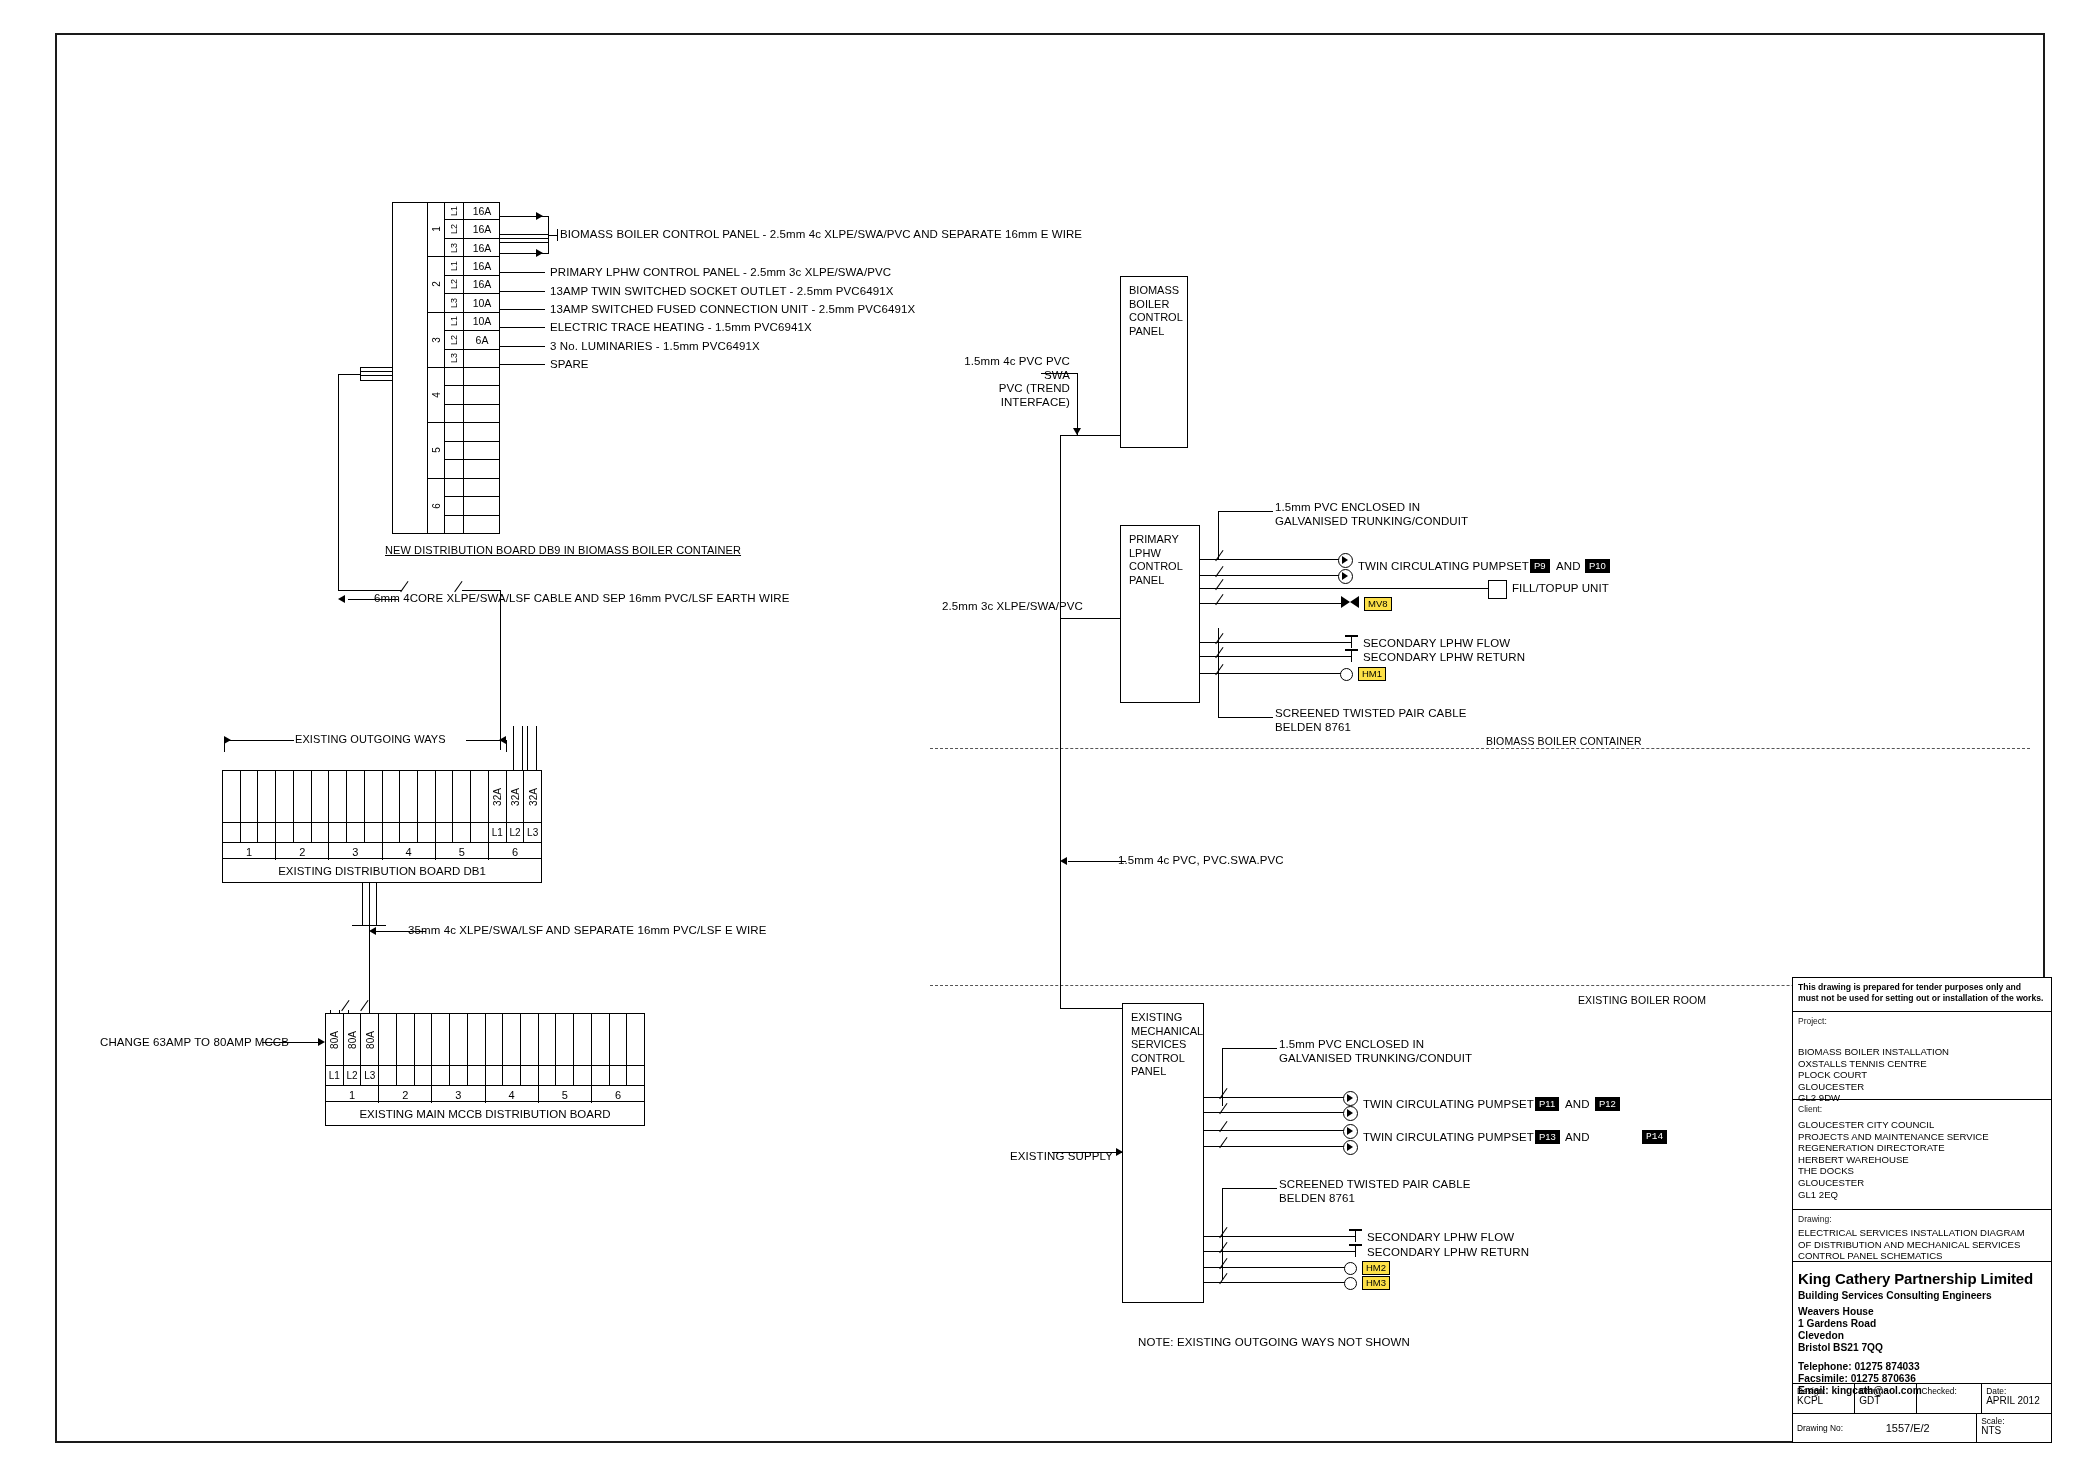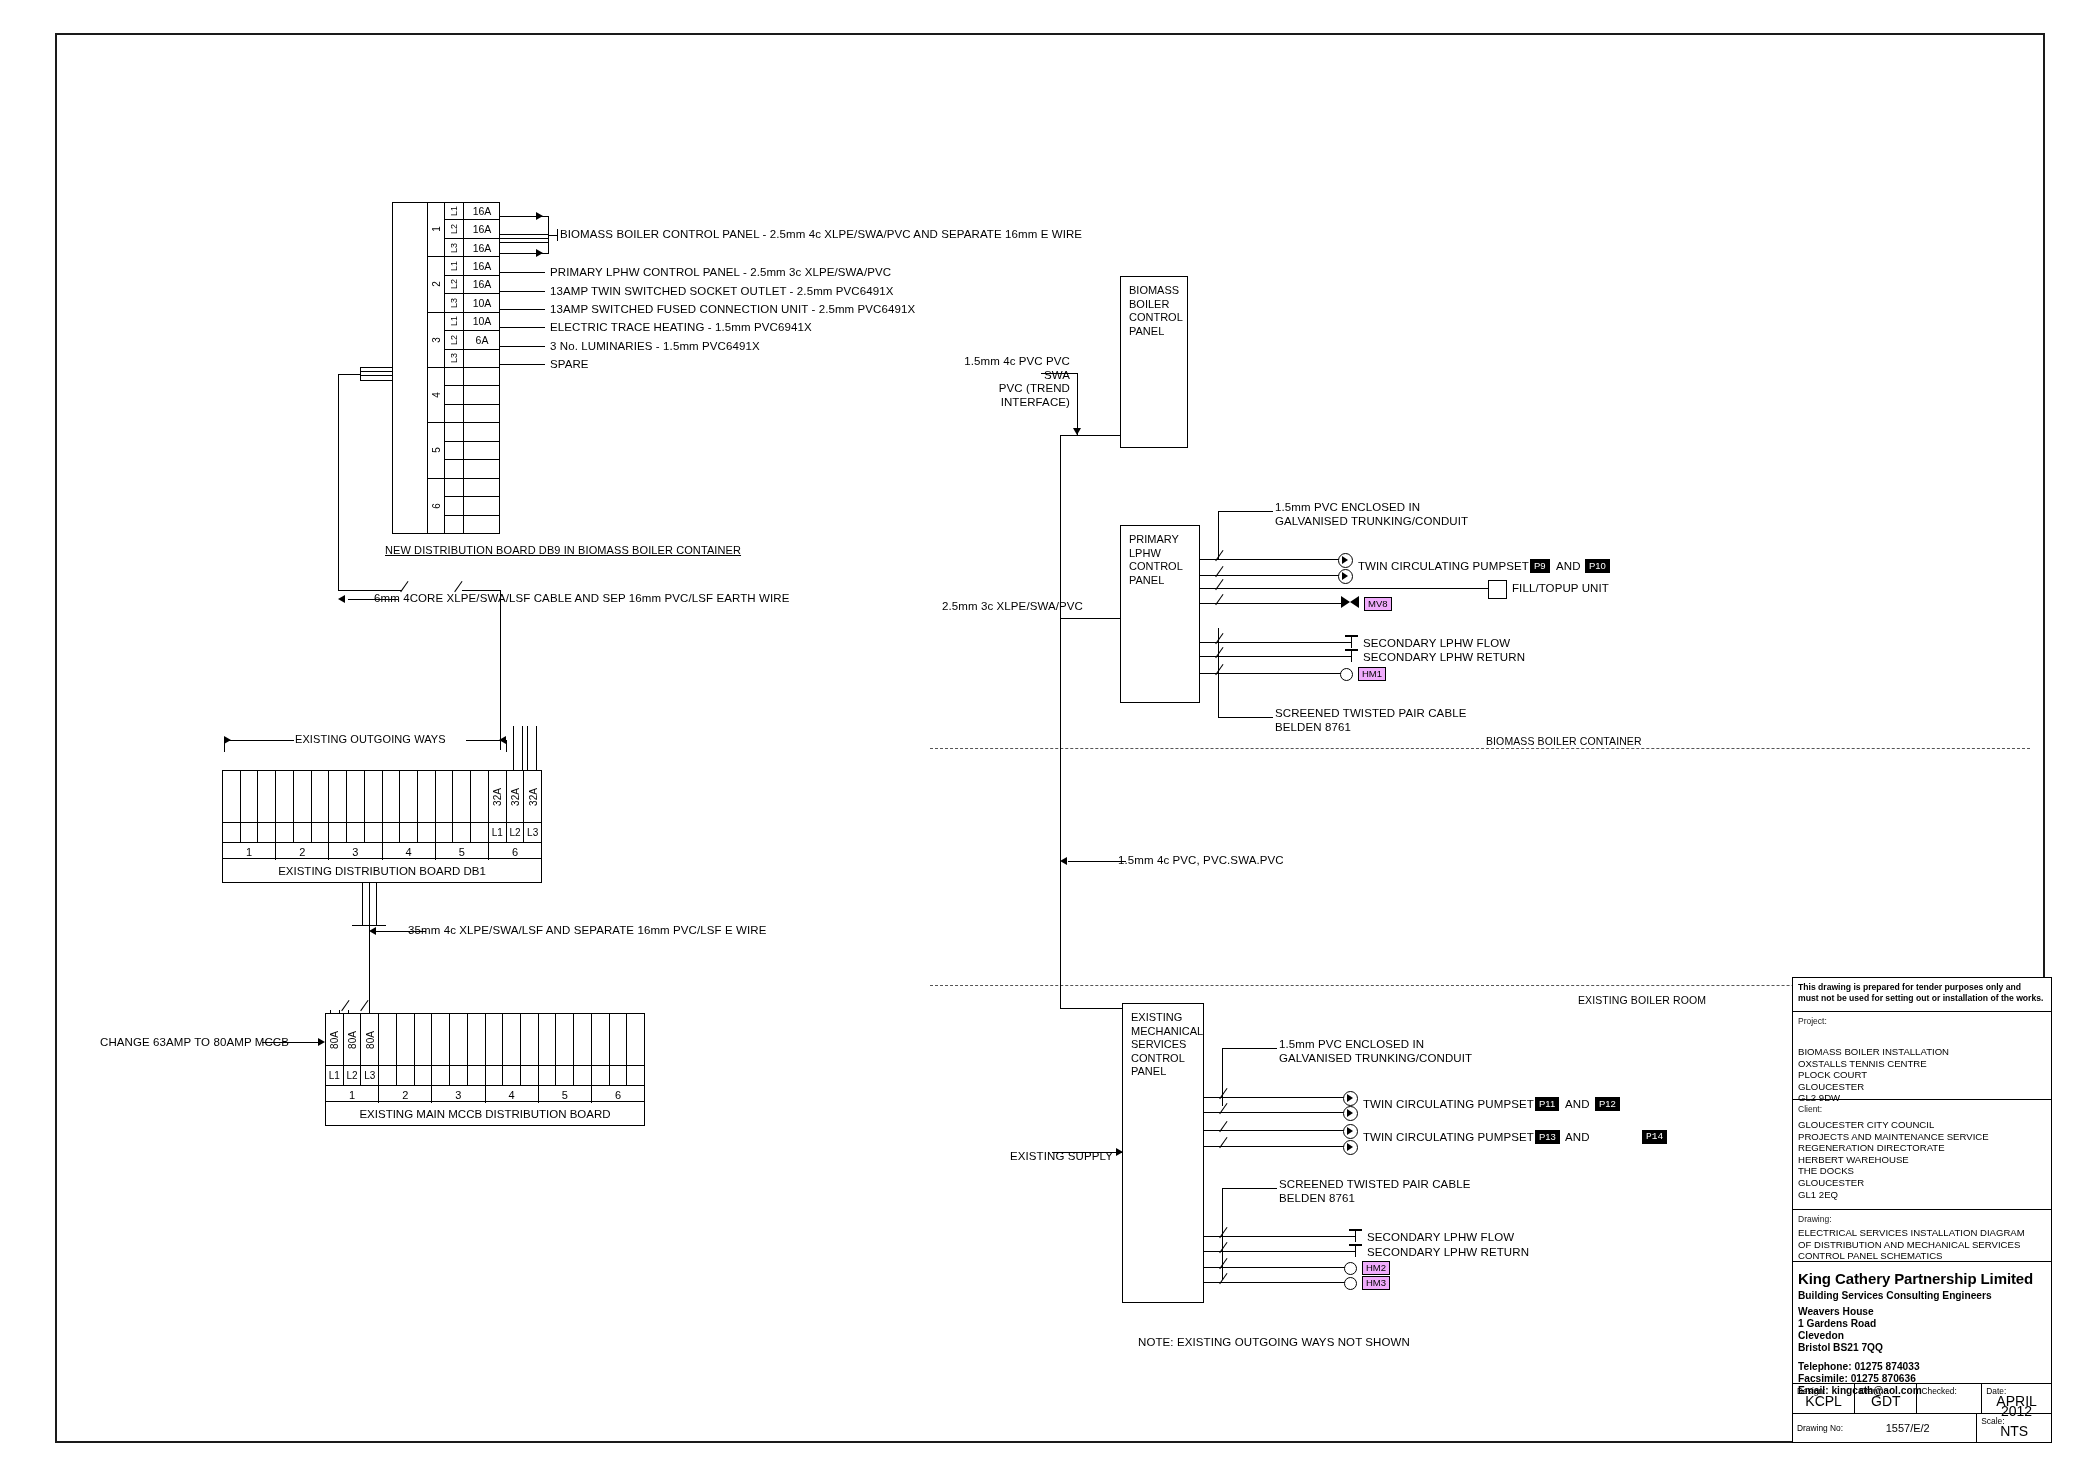--- a/index.html
+++ b/index.html
@@ -54,21 +54,21 @@
   .pump{position:absolute;width:13px;height:13px;border:1.3px solid #000;border-radius:50%;background:#fff;}
   .pump:after{content:"";position:absolute;left:3px;top:2.3px;width:0;height:0;
               border-left:6px solid #000;border-top:4px solid transparent;border-bottom:4px solid transparent;}
   .sensor{position:absolute;width:11px;height:11px;border:1.3px solid #000;border-radius:50%;background:#fff;}
   .tsym{position:absolute;width:13px;height:13px;}
   .tsym .tb{position:absolute;left:0;top:0;width:13px;height:1.6px;background:#000;}
   .tsym .ts{position:absolute;left:5.7px;top:0;width:1.6px;height:13px;background:#000;}
   .vsym{position:absolute;width:18px;height:13px;}
   .vsym .l{position:absolute;left:0;top:0;width:0;height:0;border-left:9px solid #000;border-top:6.5px solid transparent;border-bottom:6.5px solid transparent;}
   .vsym .r{position:absolute;right:0;top:0;width:0;height:0;border-right:9px solid #000;border-top:6.5px solid transparent;border-bottom:6.5px solid transparent;}
-  .tag{position:absolute;border:1px solid #000;background:#f0abfc;font-size:9.5px;padding:0px 3px;line-height:12px;}
+  .tag{position:absolute;border:1px solid #000;background:#fde047;font-size:9.5px;padding:0px 3px;line-height:12px;}
   .tag.inv{background:#000;color:#fff;border-color:#000;}
   .fillbox{position:absolute;width:17px;height:17px;border:1px solid #000;background:#fff;}
   .slash{position:absolute;width:13px;height:1.3px;background:#000;transform:rotate(-55deg);}
   .arrowR{position:absolute;width:0;height:0;border-left:7px solid #000;border-top:4px solid transparent;border-bottom:4px solid transparent;}
   .arrowL{position:absolute;width:0;height:0;border-right:7px solid #000;border-top:4px solid transparent;border-bottom:4px solid transparent;}
   .arrowD{position:absolute;width:0;height:0;border-top:7px solid #000;border-left:4px solid transparent;border-right:4px solid transparent;}
   .dash{position:absolute;height:0;border-top:1.6px dashed #555;}
 
   
   #tb{position:absolute;left:1792px;top:977px;width:260px;height:466px;border:1.5px solid #000;box-sizing:border-box;background:#fff;}
@@ -76,21 +76,21 @@
   .tbsec:last-child{border-bottom:none;}
   .tbcap{font-size:8.5px;color:#222;}
   .tbbody{font-size:9.6px;line-height:11.6px;}
   .tbnote{font-size:8.6px;font-weight:bold;line-height:10.6px;}
   .tbfirm{font-size:15px;font-weight:bold;letter-spacing:-.1px;}
   .tbsub{font-size:10.2px;font-weight:bold;line-height:12px;}
   .tbrow{display:flex;border-bottom:1.2px solid #000;box-sizing:border-box;}
   .tbrow:last-child{border-bottom:none;}
   .tbcell{border-right:1.2px solid #000;box-sizing:border-box;padding:2px 4px;font-size:8.4px;line-height:10px;}
   .tbcell:last-child{border-right:none;}
-  .tbval{font-size:14px;text-align:center;display:block;}
+  .tbval{font-size:10px;display:block;}
 </style>
 </head>
 <body>
 
 <div id="sheet">
   <div class="frame"></div>
 
   <div id="db9">
     <div class="outer"></div>
     <div class="db9-col-a"></div>

